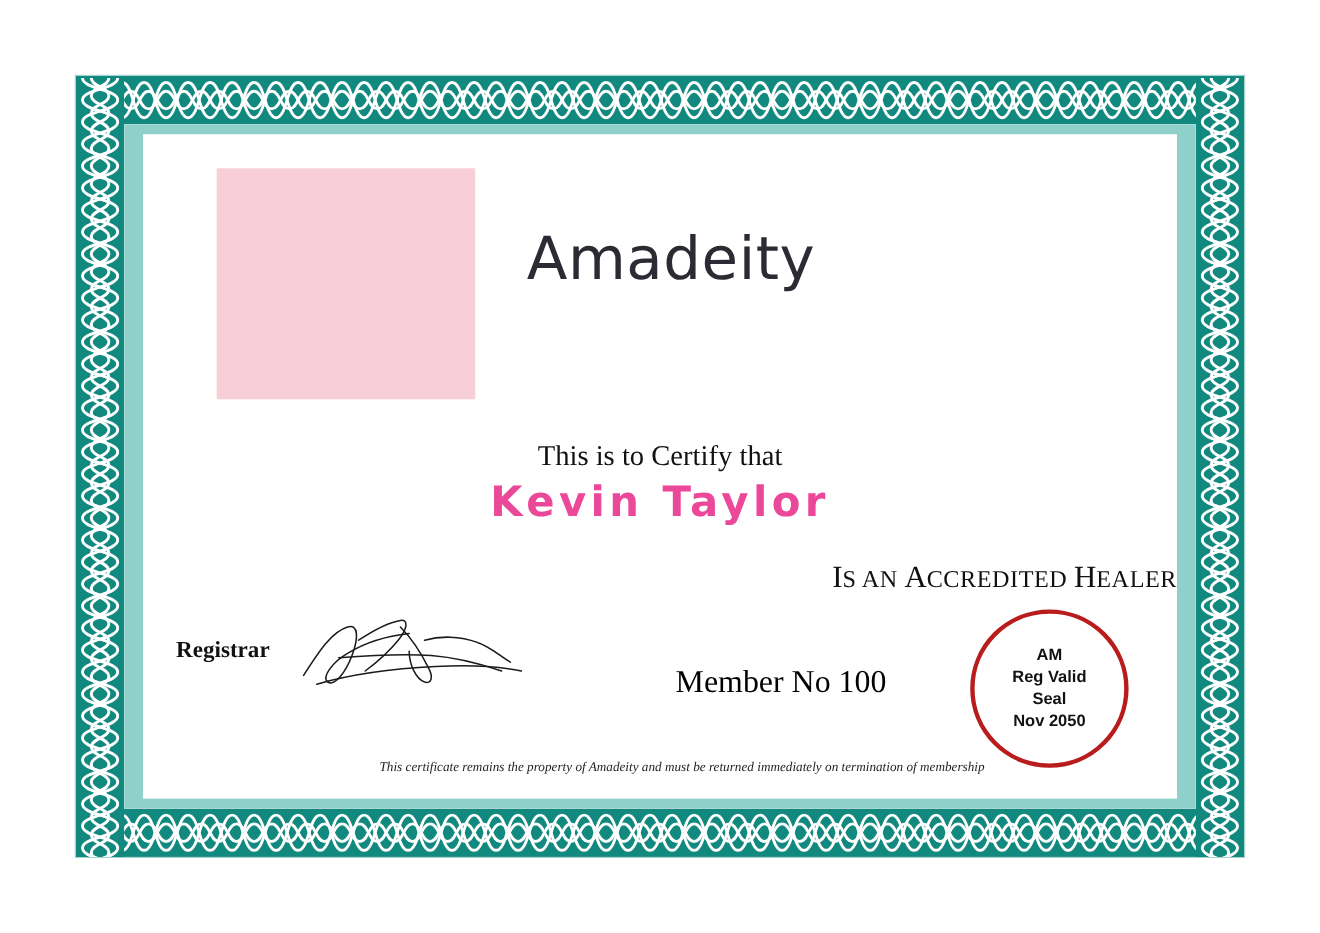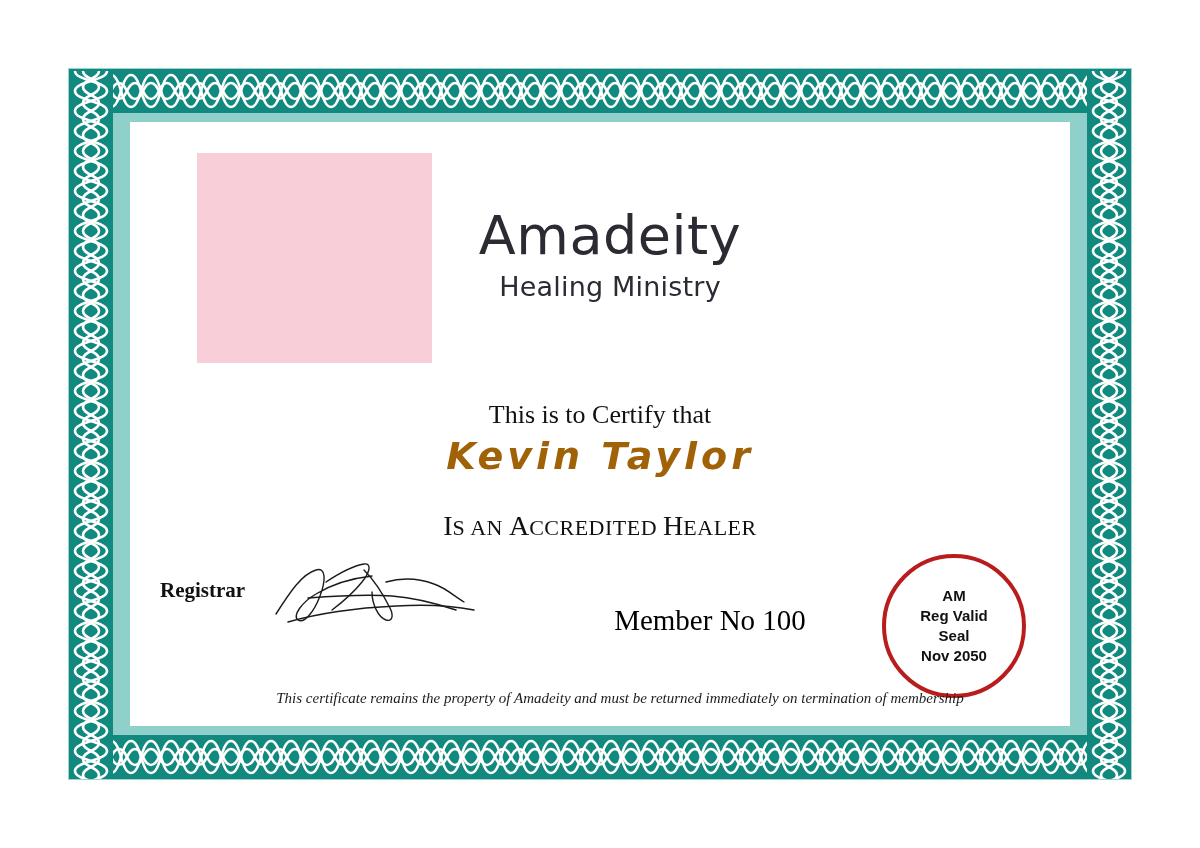--- a/index.html
+++ b/index.html
@@ -117,32 +117,31 @@
     color: #111111;
     margin-top: 10px;
   }
   .recipient {
     position: absolute;
     left: 0;
     top: 312px;
     width: 100%;
     text-align: center;
     font-family: "DejaVu Sans", sans-serif;
-    font-style: italic;
     font-weight: 700;
     font-size: 38px;
     letter-spacing: 4px;
-    color: #a16207;
+    color: #ec4899;
   }
   .accred {
     position: absolute;
     left: 0;
     top: 388px;
     width: 100%;
-    text-align: center;
+    text-align: right;
     font-family: "Liberation Serif", serif;
     font-size: 28px;
     color: #111111;
   }
   .accred .small-caps {
     font-size: 22px;
     letter-spacing: 0.5px;
   }
 
   
@@ -202,21 +201,21 @@
   .footnote {
     position: absolute;
     left: 0;
     top: 568px;
     width: 100%;
     padding-left: 40px;
     box-sizing: border-box;
     text-align: center;
     font-family: "Liberation Serif", serif;
     font-style: italic;
-    font-size: 15px;
+    font-size: 12px;
     color: #1c1c1c;
   }
 </style>
 </head>
 <body>
 
 <div class="page">
 
   <div class="certificate">
 
@@ -528,21 +527,20 @@
       </svg>
     </div>
 
     <div class="matte">
       <div class="field">
 
         <div class="logo-wrap">
           <div class="logo-swatch"></div>
           <div class="logo-text">
             <div class="logo-name">Amadeity</div>
-            <div class="logo-tagline">Healing Ministry</div>
           </div>
         </div>
 
         <div class="certify-line">This is to Certify that</div>
 
         <div class="recipient">Kevin Taylor</div>
 
         <div class="accred">
           <span>I</span><span class="small-caps">S AN </span><span>A</span><span class="small-caps">CCREDITED </span><span>H</span><span class="small-caps">EALER</span>
         </div>

